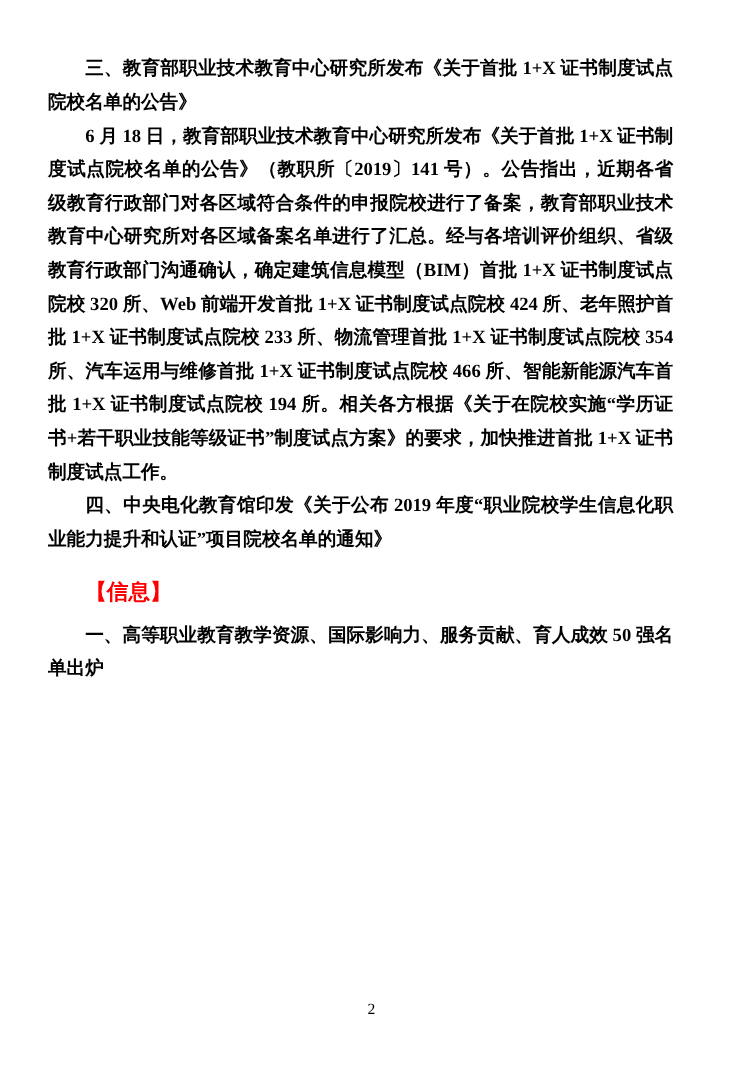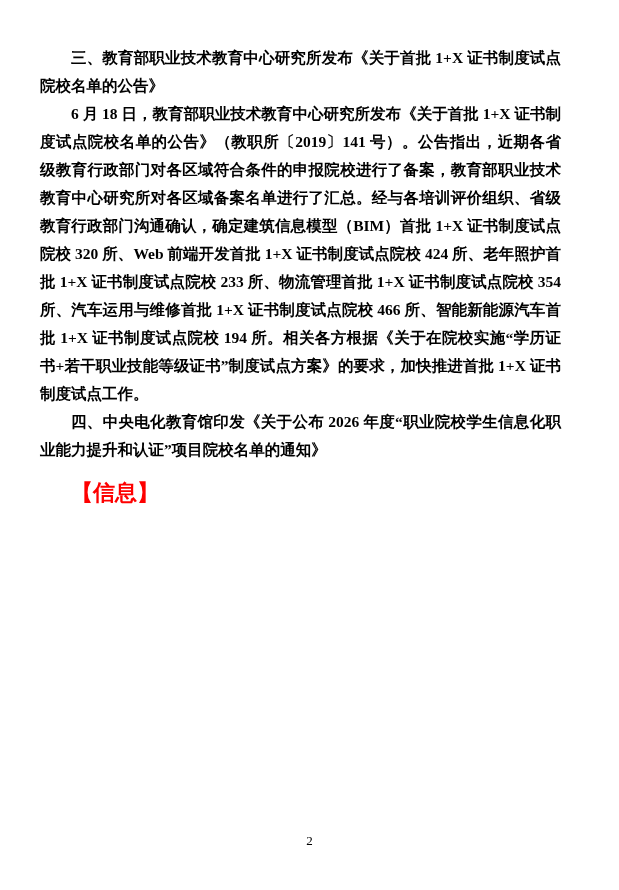--- a/index.html
+++ b/index.html
@@ -41,21 +41,21 @@
     text-align: justify;
     font-weight: bold;
   }
   .info-header {
     margin-top: 14px;
     margin-bottom: 8px;
     padding-left: 31px;
     color: #fe0000;
     font-family: "Liberation Sans", "DejaVu Sans", sans-serif;
     font-weight: bold;
-    font-size: 22px;
+    font-size: 18px;
     line-height: 30px;
     text-align: left;
     text-indent: 0;
   }
   .page-number {
     position: absolute;
     left: 0;
     top: 832px;
     width: 100%;
     text-align: center;
@@ -67,22 +67,23 @@
 </head>
 <body>
 
 <div class="page">
   <div class="content">
 
     <h3>三、教育部职业技术教育中心研究所发布《关于首批 1+X 证书制度试点院校名单的公告》</h3>
 
     <p>6 月 18 日，教育部职业技术教育中心研究所发布《关于首批 1+X 证书制度试点院校名单的公告》（教职所〔2019〕141 号）。公告指出，近期各省级教育行政部门对各区域符合条件的申报院校进行了备案，教育部职业技术教育中心研究所对各区域备案名单进行了汇总。经与各培训评价组织、省级教育行政部门沟通确认，确定建筑信息模型（BIM）首批 1+X 证书制度试点院校 320 所、Web 前端开发首批 1+X 证书制度试点院校 424 所、老年照护首批 1+X 证书制度试点院校 233 所、物流管理首批 1+X 证书制度试点院校 354 所、汽车运用与维修首批 1+X 证书制度试点院校 466 所、智能新能源汽车首批 1+X 证书制度试点院校 194 所。相关各方根据《关于在院校实施“学历证书+若干职业技能等级证书”制度试点方案》的要求，加快推进首批 1+X 证书制度试点工作。</p>
 
-    <h3>四、中央电化教育馆印发《关于公布 2026 年度“职业院校学生信息化职业能力提升和认证”项目院校名单的通知》</h3>
+    <h3>四、中央电化教育馆印发《关于公布 2019 年度“职业院校学生信息化职业能力提升和认证”项目院校名单的通知》</h3>
 
 
     <div class="info-header">【信息】</div>
 
+    <h3>一、高等职业教育教学资源、国际影响力、服务贡献、育人成效 50 强名单出炉</h3>
 
   </div>
 
   <div class="page-number">2</div>
 </div>
 
 </body></html>

